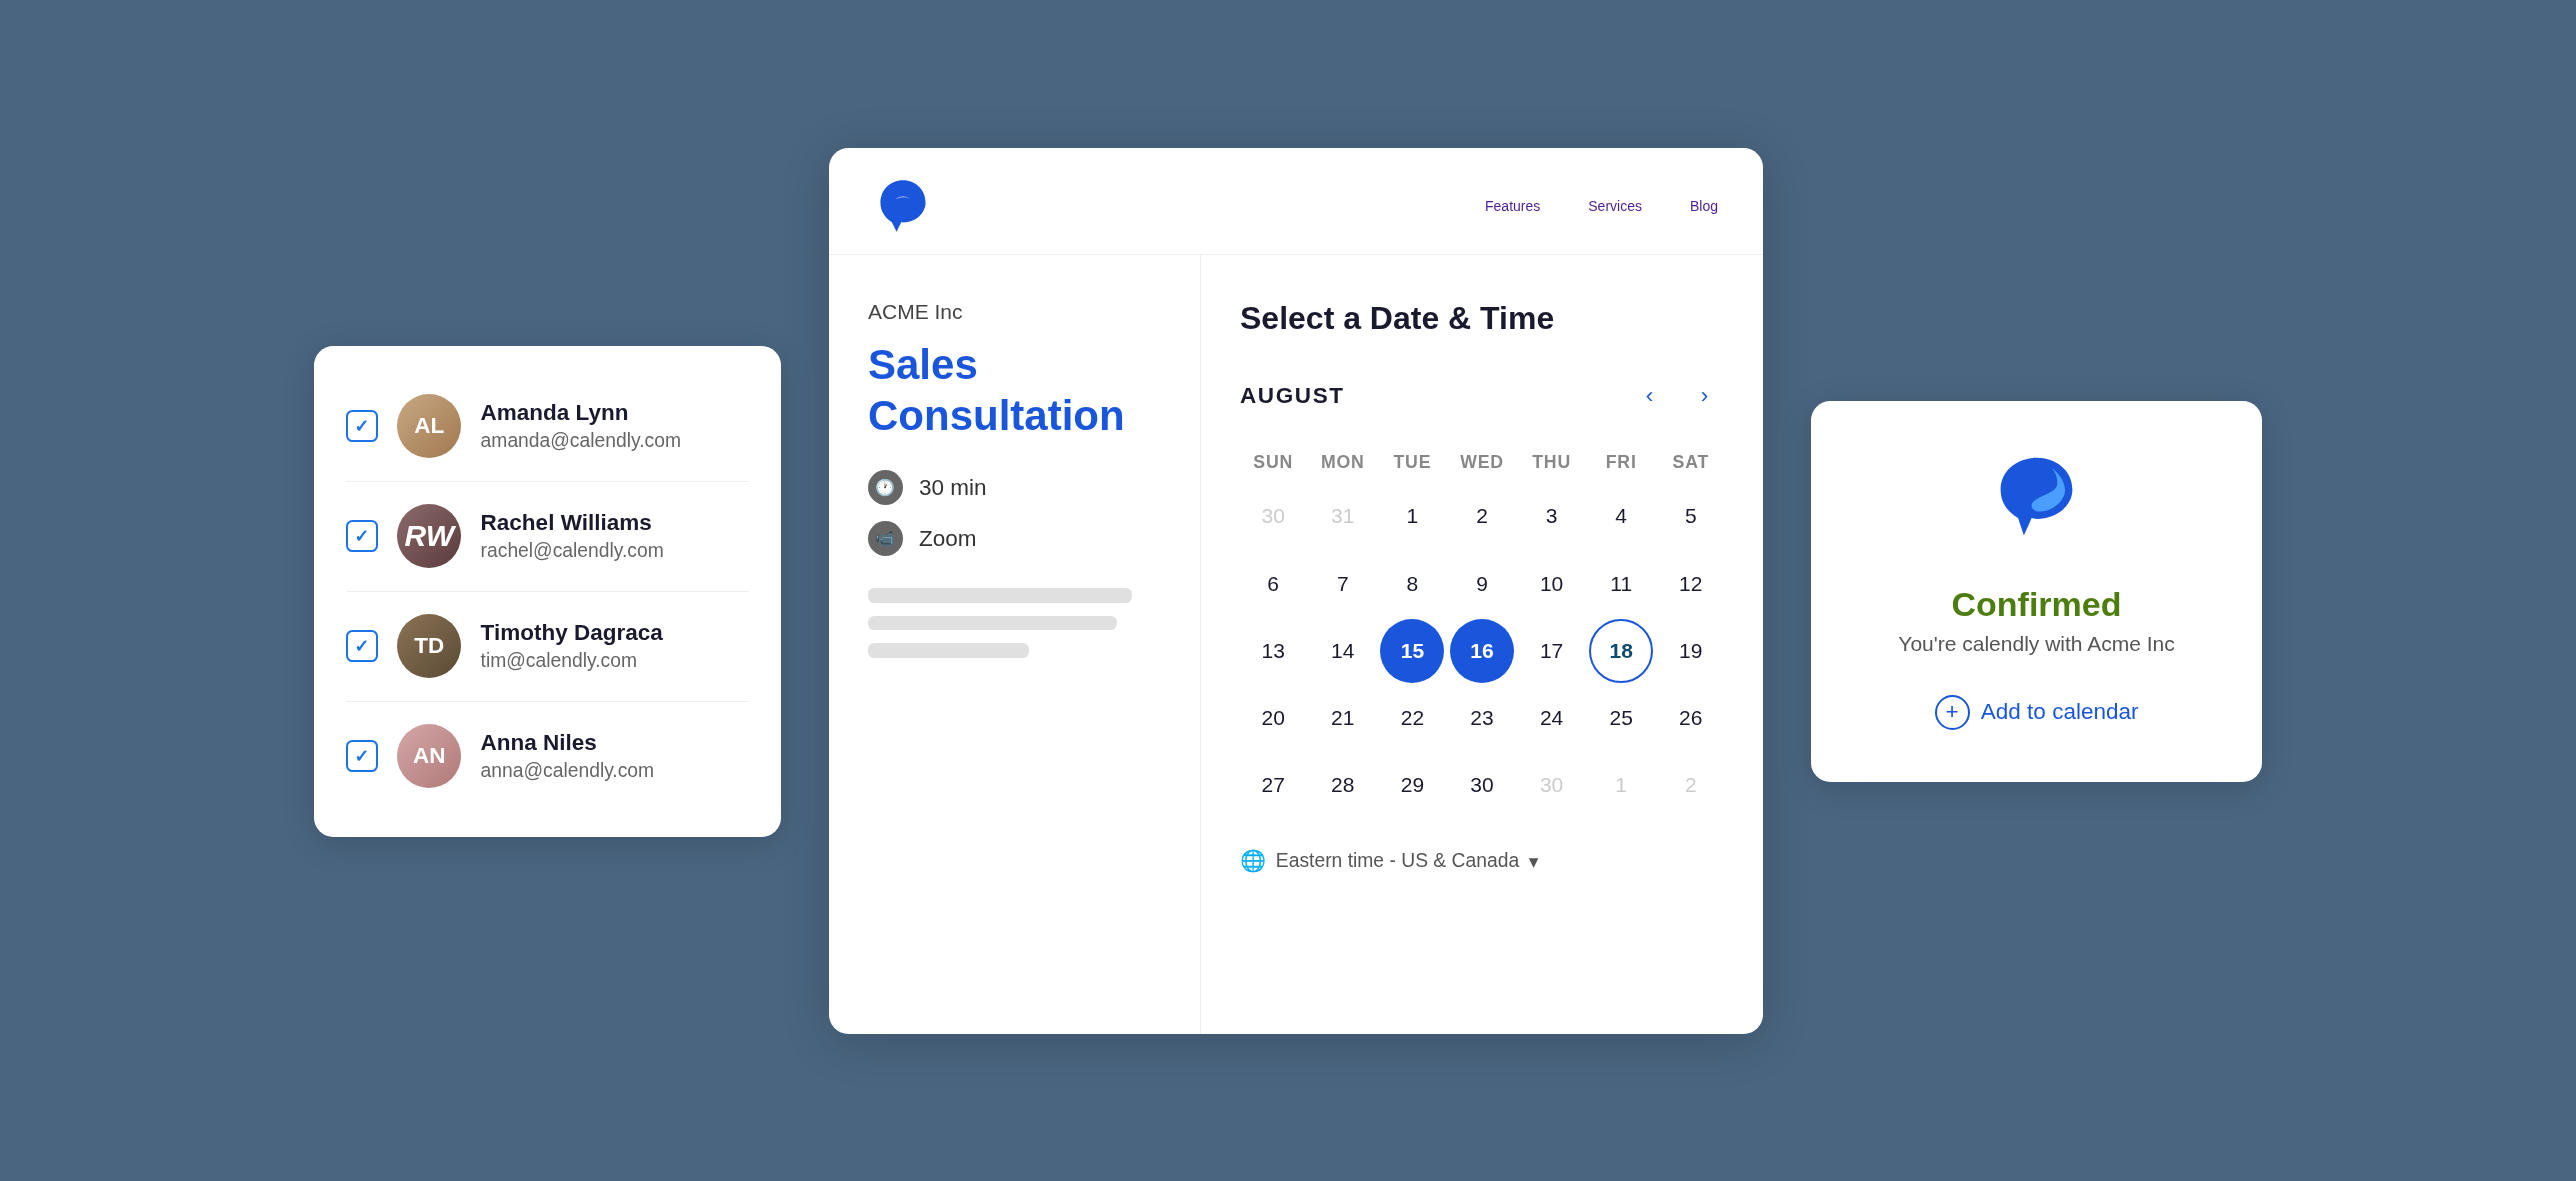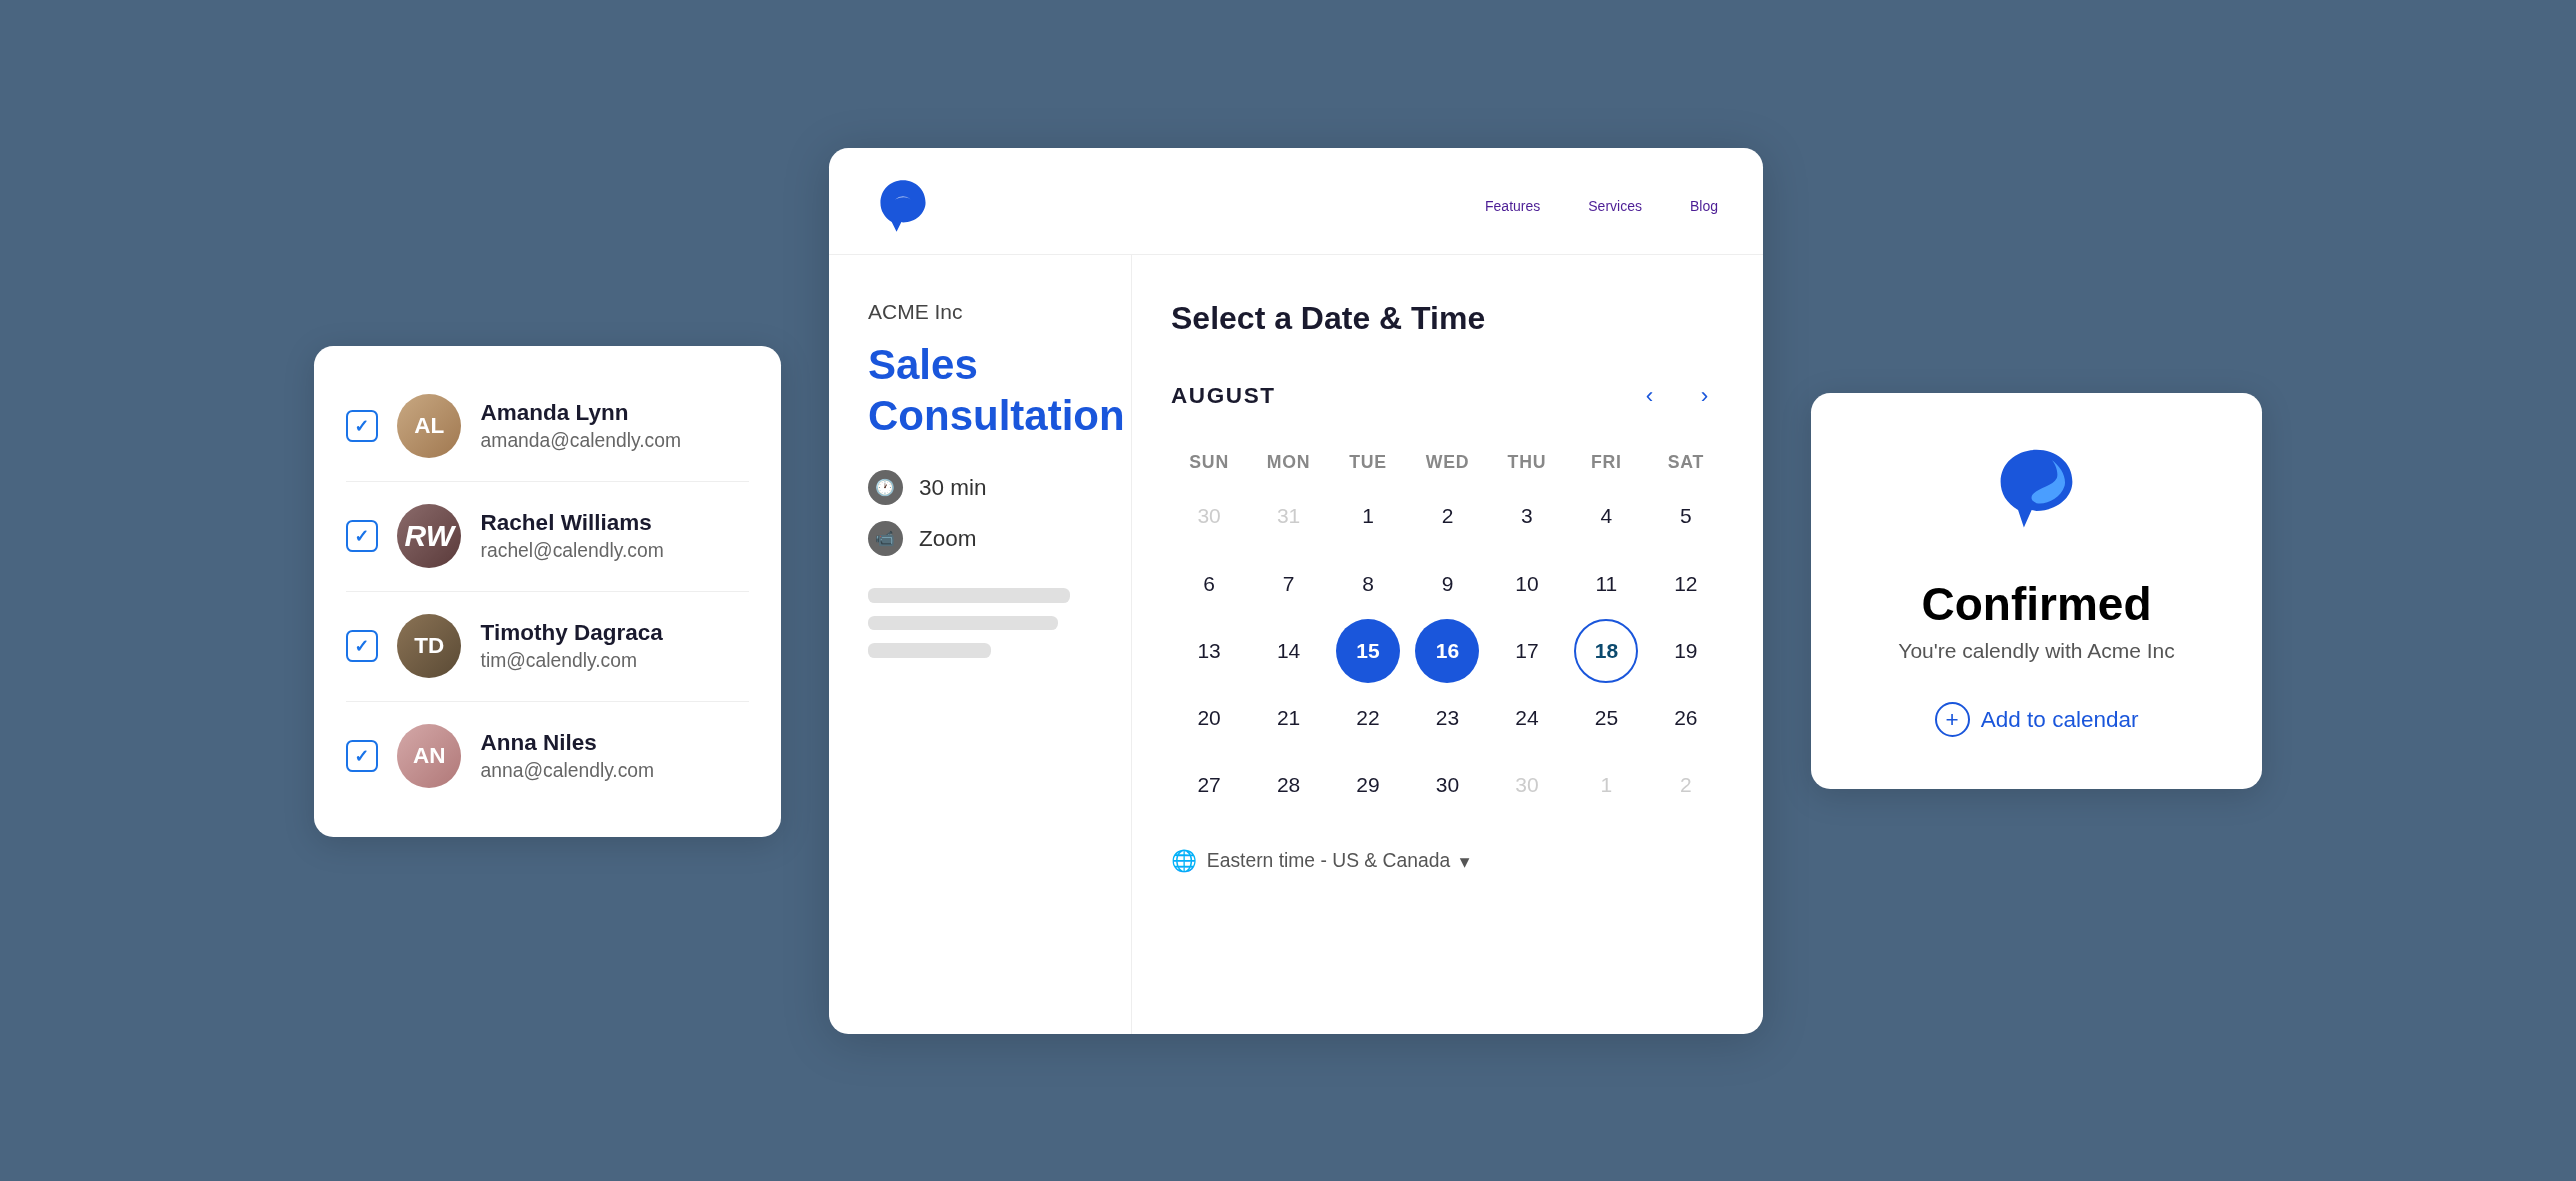--- a/index.html
+++ b/index.html
@@ -116,21 +116,21 @@
       text-decoration: none;
     }
 
     .modal-body {
       display: flex;
       flex: 1;
     }
 
     
     .event-info {
-      width: 303px;
+      width: 372px;
       padding: 45px 39px;
       border-right: 0.8px solid #eee;
     }
 
     .company-name {
       font-size: 21px;
       color: #444;
       margin-bottom: 16px;
     }
 
@@ -306,23 +306,23 @@
       flex-direction: column;
       align-items: center;
       text-align: center;
     }
 
     .confirmed-logo {
       margin-bottom: 32px;
     }
 
     .confirmed-title {
-      font-size: 46px;
+      font-size: 34px;
       font-weight: 700;
-      color: #000000;
+      color: #4d7c0f;
       margin-bottom: 8px;
     }
 
     .confirmed-subtitle {
       font-size: 21px;
       color: #555;
       margin-bottom: 39px;
     }
 
     .add-to-calendar {

